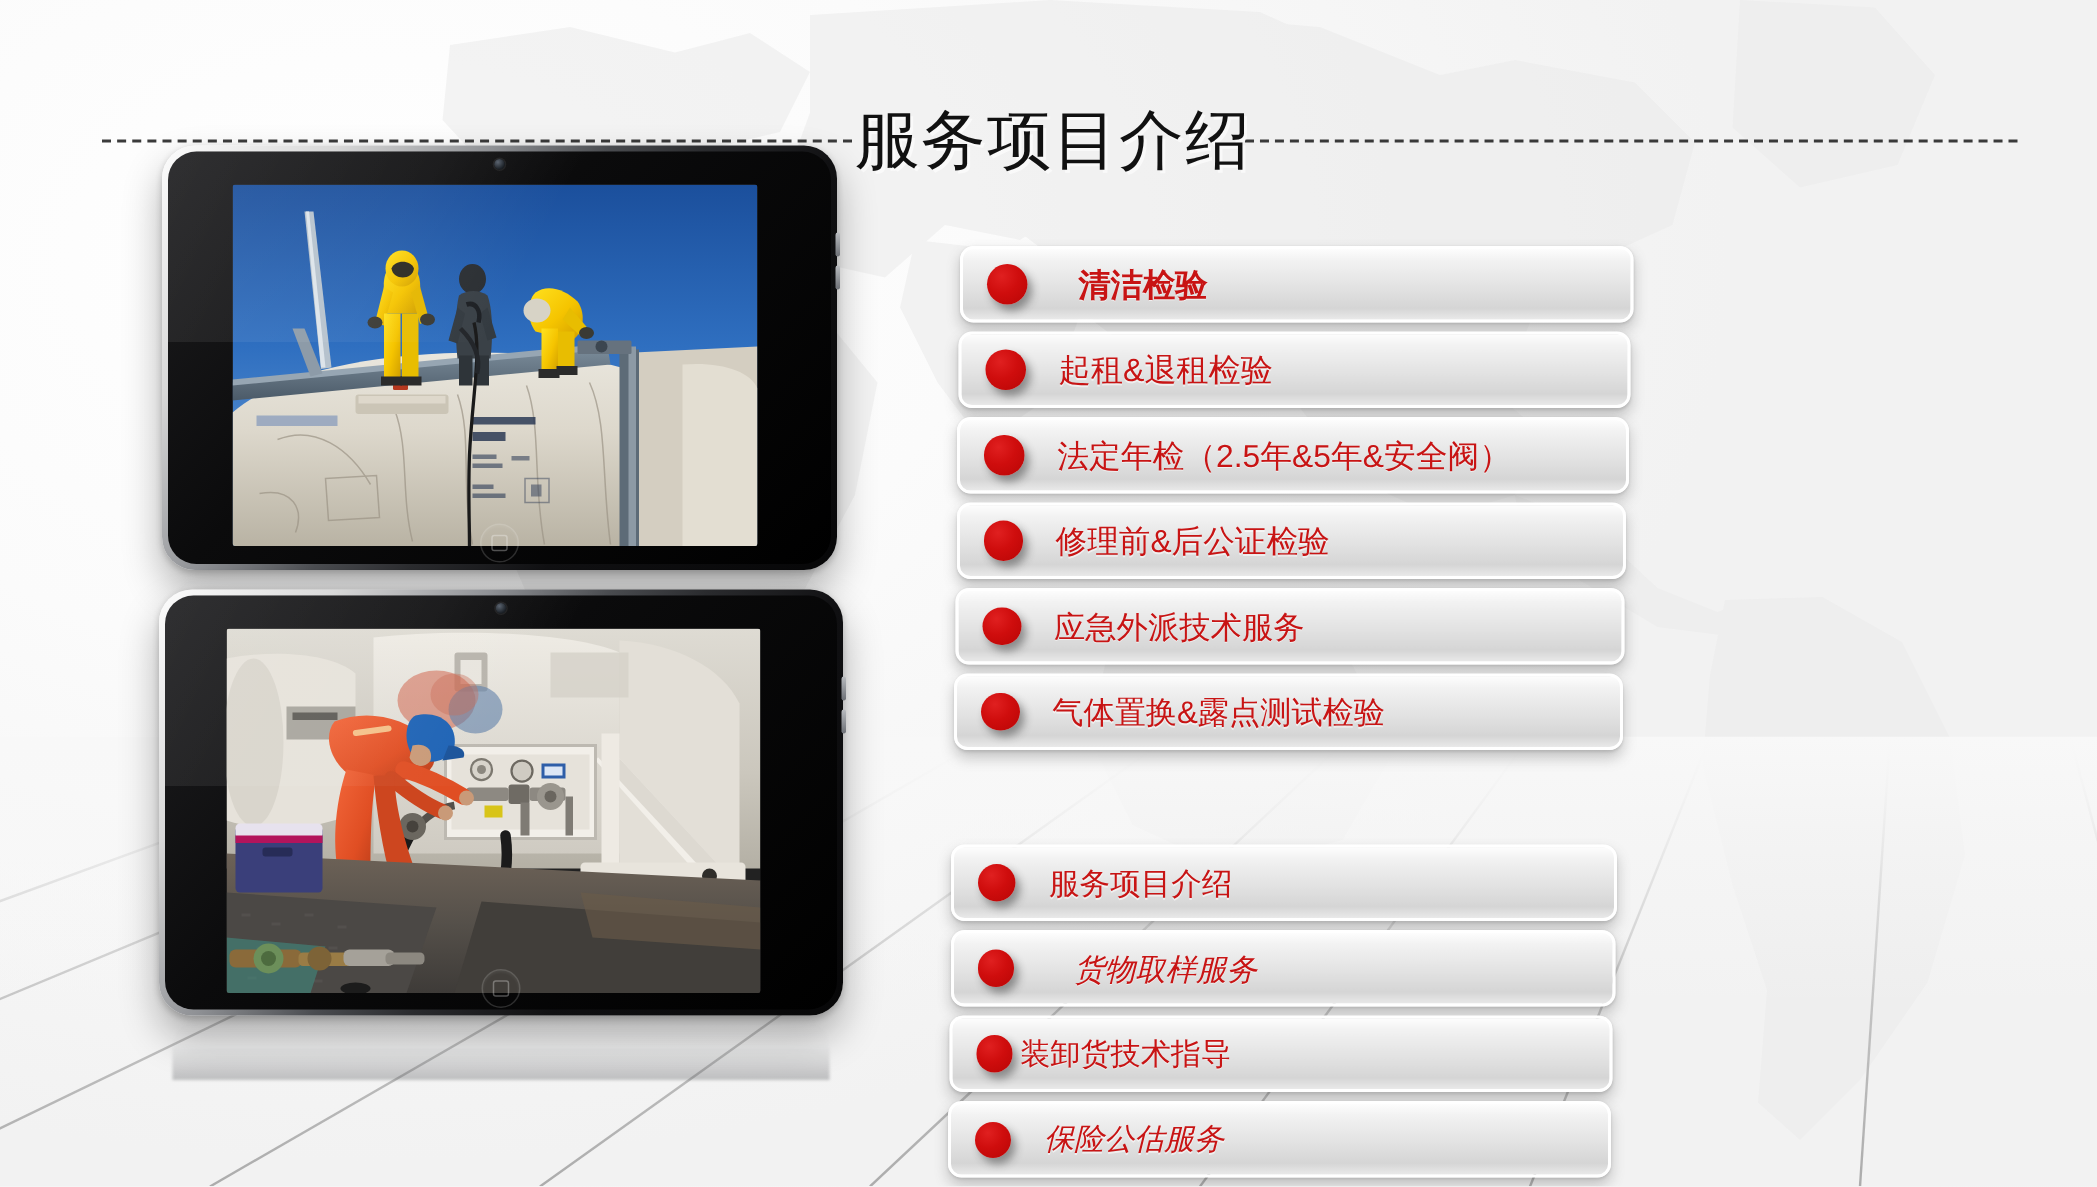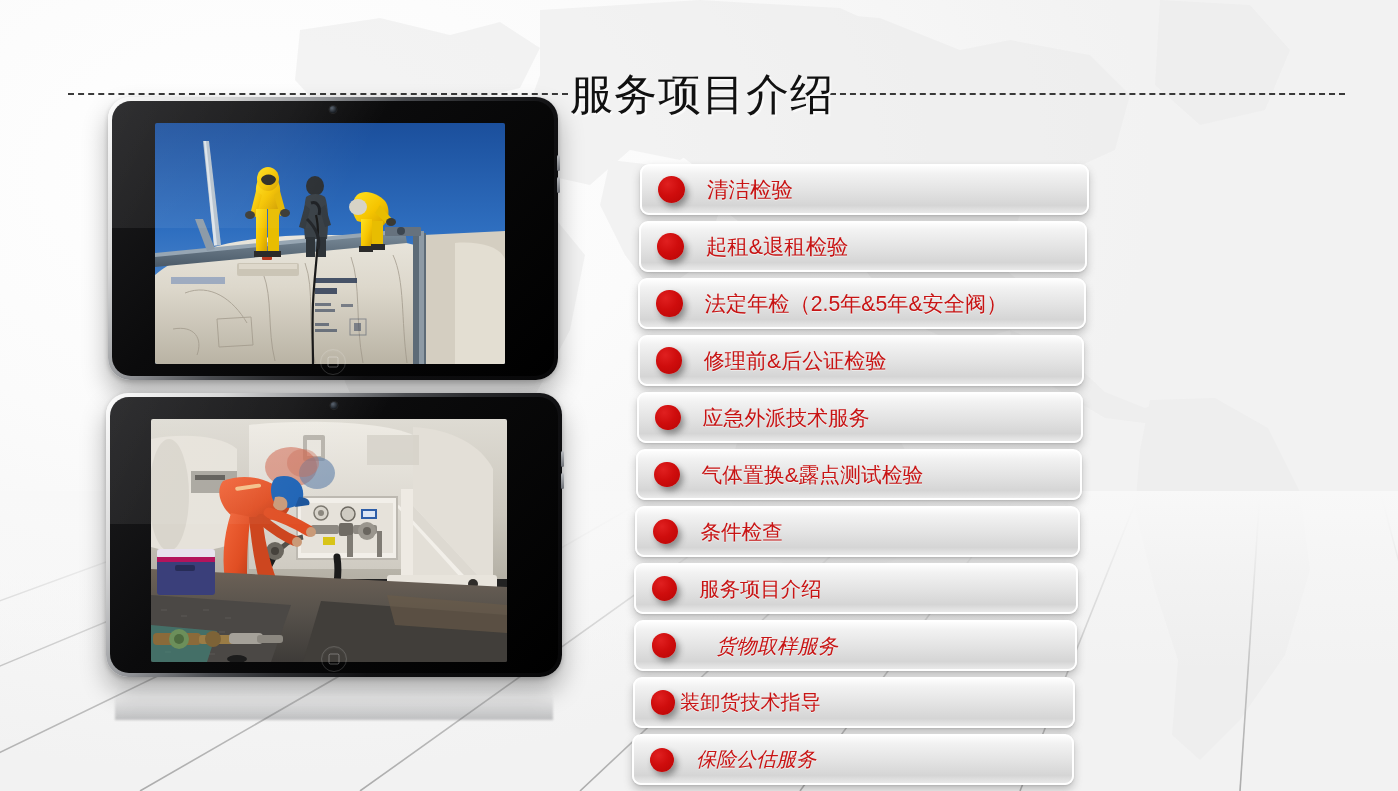--- a/index.html
+++ b/index.html
@@ -484,21 +484,21 @@
       <div class="home"></div>
       <div class="sidebtn"></div>
       <div class="sidebtn b2"></div>
     </div>
     <div class="reflection"></div>
   </div>
 
   <div class="list" id="service-list">
       <div class="srow" style="left: 640px; top: 164px; width: 449px; height: 51px; padding-left: 16px;">
         <span class="bullet" style="width: 27px; height: 27px;"></span>
-        <span class="slabel" style="font-size: 21.5px; margin-left: 22px;">清洁检验</span>
+        <span class="slabel" style="font-size: 21.5px; margin-left: 34px; font-weight: bold;">清洁检验</span>
       </div>
       <div class="srow" style="left: 639.2px; top: 221px; width: 448.3px; height: 51px; padding-left: 16px; text-align: center;">
         <span class="bullet" style="width: 26.7px; height: 26.7px;"></span>
         <span class="slabel" style="font-size: 21.4px; margin-left: 22px;">起租&amp;退租检验</span>
       </div>
       <div class="srow" style="left: 638.4px; top: 278px; width: 447.6px; height: 51px; padding-left: 16px;">
         <span class="bullet" style="width: 26.4px; height: 26.4px;"></span>
         <span class="slabel" style="font-size: 21.2px; margin-left: 22px;">法定年检（2.5年&amp;5年&amp;安全阀）</span>
       </div>
       <div class="srow" style="left: 637.6px; top: 335px; width: 446.9px; height: 51px; padding-left: 16px;">
@@ -506,24 +506,20 @@
         <span class="slabel" style="font-size: 21.1px; margin-left: 22px;">修理前&amp;后公证检验</span>
       </div>
       <div class="srow" style="left: 636.8px; top: 392px; width: 446.2px; height: 51px; padding-left: 16px;">
         <span class="bullet" style="width: 25.8px; height: 25.8px;"></span>
         <span class="slabel" style="font-size: 20.9px; margin-left: 22px;">应急外派技术服务</span>
       </div>
       <div class="srow" style="left: 636px; top: 449px; width: 445.5px; height: 51px; padding-left: 16px;">
         <span class="bullet" style="width: 25.5px; height: 25.5px;"></span>
         <span class="slabel" style="font-size: 20.8px; margin-left: 22px;">气体置换&amp;露点测试检验</span>
       </div>
-      <div class="srow" style="left: 635.2px; top: 506px; width: 444.8px; height: 51px; padding-left: 16px;">
-        <span class="bullet" style="width: 25.2px; height: 25.2px;"></span>
-        <span class="slabel" style="font-size: 20.6px; margin-left: 22px;">条件检查</span>
-      </div>
       <div class="srow" style="left: 634.4px; top: 563px; width: 444.1px; height: 51px; padding-left: 16px;">
         <span class="bullet" style="width: 24.9px; height: 24.9px;"></span>
         <span class="slabel" style="font-size: 20.4px; margin-left: 22px;">服务项目介绍</span>
       </div>
       <div class="srow" style="left: 633.6px; top: 620px; width: 443.4px; height: 51px; padding-left: 16px;">
         <span class="bullet" style="width: 24.6px; height: 24.6px;"></span>
         <span class="slabel" style="font-size: 20.3px; margin-left: 40px; font-style: italic;">货物取样服务</span>
       </div>
       <div class="srow" style="left: 632.8px; top: 677px; width: 442.7px; height: 51px; padding-left: 16px;">
         <span class="bullet" style="width: 24.3px; height: 24.3px;"></span>

